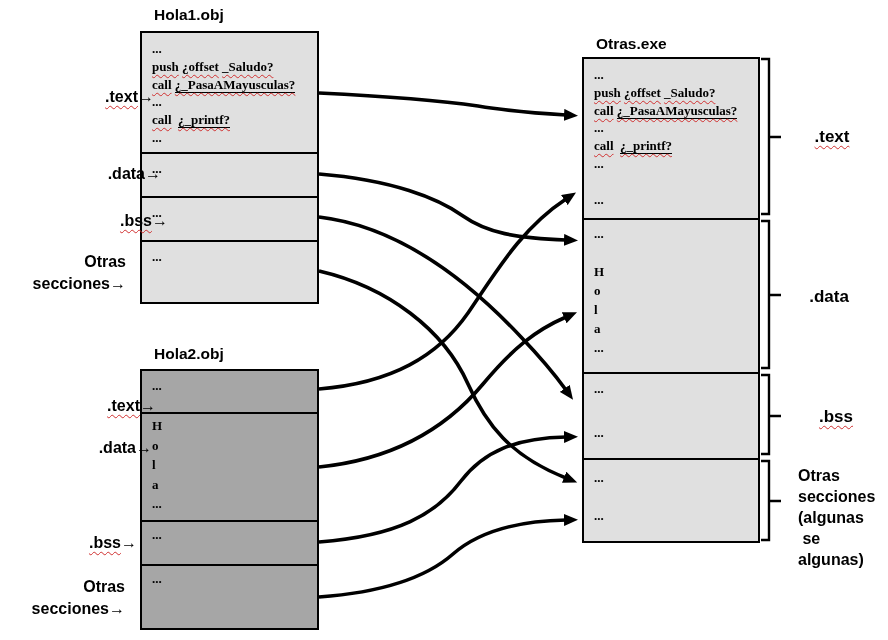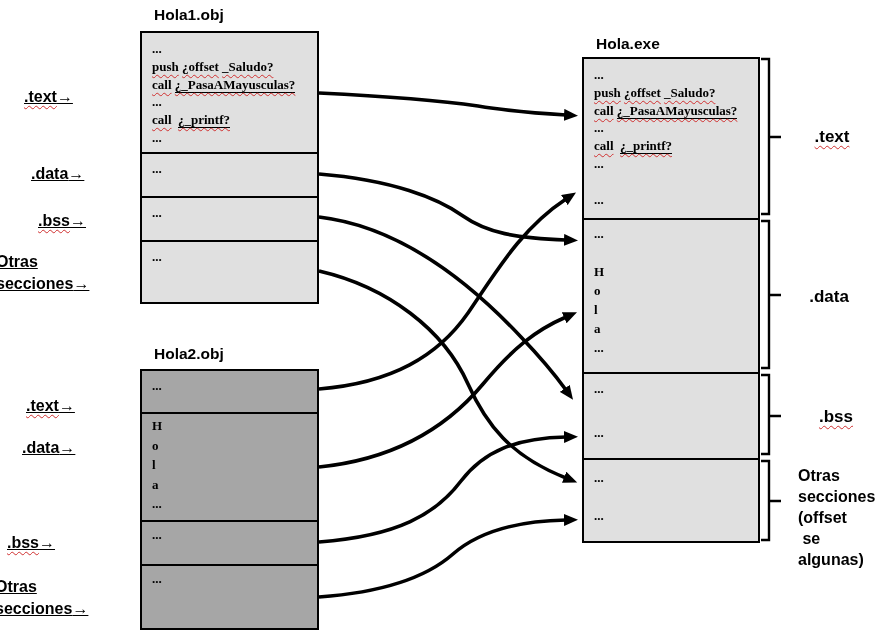--- a/index.html
+++ b/index.html
@@ -10,37 +10,37 @@
   .box.light{background:var(--box-light,#e0e0e0);}
   .box.dark{background:var(--box-dark,#a6a6a6);}
   .sec{box-sizing:border-box;overflow:hidden;}
   .sec + .sec{border-top:2px solid #000;}
   .lines{--lh:17.5px;padding:6px 2px 0 10px;}
   .line{font:bold 13px "Liberation Serif",serif;line-height:var(--lh);color:#000;white-space:pre;}
   .sq{text-decoration:underline;text-decoration-style:wavy;
       text-decoration-color:var(--squiggle,#d03030);text-decoration-thickness:1px;text-underline-offset:3px;}
   .ul{border-bottom:1.5px solid #000;}
   .llabel{position:absolute;font:bold 16px "Liberation Sans",sans-serif;color:#000;
-          text-align:left;line-height:22px;white-space:pre;text-decoration:underline;}
+          text-align:right;line-height:22px;white-space:pre;}
   .rlabel{position:absolute;font:bold 17px "Liberation Sans",sans-serif;color:#000;
           text-align:center;white-space:pre;}
   .rblock{position:absolute;font:bold 16px "Liberation Sans",sans-serif;color:#000;
           line-height:21px;white-space:pre;}
   #arrow-svg{position:absolute;left:0;top:0;pointer-events:none;}
   .arrow{fill:none;stroke:var(--arrow,#000);stroke-width:3.6px;}
   .bracket{fill:none;stroke:#000;stroke-width:2.4px;}
 </style>
 </head>
 <body>
 
 <div id="canvas">
 
   <div class="title" style="left:154px;top:6px;">Hola1.obj</div>
   <div class="title" style="left:154px;top:345px;">Hola2.obj</div>
-  <div class="title" style="left:596px;top:35px;">Hola.exe</div>
+  <div class="title" style="left:596px;top:35px;">Otras.exe</div>
 
   <div class="box light" style="left:140px;top:31px;width:179px;height:273px;">
     <div class="sec" style="height:119px;">
       <div class="lines" style="--lh:17.8px;padding-top:7px;">
           <div class="line"><span>...</span></div>
           <div class="line"><span class="sq">push</span> <span class="sq">¿offset</span> <span class="sq">_Saludo?</span></div>
           <div class="line"><span class="sq">call</span> <span class="sq ul">¿_PasaAMayusculas?</span></div>
           <div class="line"><span>...</span></div>
           <div class="line"><span class="sq">call</span>  <span class="sq ul">¿_printf?</span></div>
           <div class="line"><span>...</span></div>
@@ -137,21 +137,21 @@
       <div class="llabel" style="left: -4px; top: 251px; width: 130px;"><div>Otras</div><div><span>secciones</span><span>→</span></div></div>
       <div class="llabel" style="left: 26px; top: 395px; width: 130px;"><div><span class="sq">.text</span><span>→</span></div></div>
       <div class="llabel" style="left: 22px; top: 437px; width: 130px;"><div><span>.data</span><span>→</span></div></div>
       <div class="llabel" style="left: 7px; top: 532px; width: 130px;"><div><span class="sq">.bss</span><span>→</span></div></div>
       <div class="llabel" style="left: -5px; top: 576px; width: 130px;"><div>Otras</div><div><span>secciones</span><span>→</span></div></div>
     </div>
 
   <div class="rlabel" style="left:797px;top:127px;width:70px;"><span class="sq">.text</span></div>
   <div class="rlabel" style="left:794px;top:287px;width:70px;"><span>.data</span></div>
   <div class="rlabel" style="left:801px;top:407px;width:70px;"><span class="sq">.bss</span></div>
-  <div class="rblock" style="left:798px;top:465px;"><div>Otras</div><div>secciones</div><div>(offset</div><div> se</div><div>algunas)</div></div>
+  <div class="rblock" style="left:798px;top:465px;"><div>Otras</div><div>secciones</div><div>(algunas</div><div> se</div><div>algunas)</div></div>
 
   <svg id="arrow-svg" width="888" height="640" viewBox="0 0 888 640">
     <defs>
       <marker id="ah" markerUnits="userSpaceOnUse" markerWidth="15" markerHeight="12" refX="2" refY="6" orient="auto">
         <path d="M0,0 L14,6 L0,12 Z" fill="#000"></path>
       </marker>
     </defs>
     <path class="bracket" d="M761,59 L769,59 L769,214 L761,214 M769,137 L781,137"></path>
     <path class="bracket" d="M761,221 L769,221 L769,368 L761,368 M769,295 L781,295"></path>
     <path class="bracket" d="M761,375 L769,375 L769,454 L761,454 M769,416 L781,416"></path>

